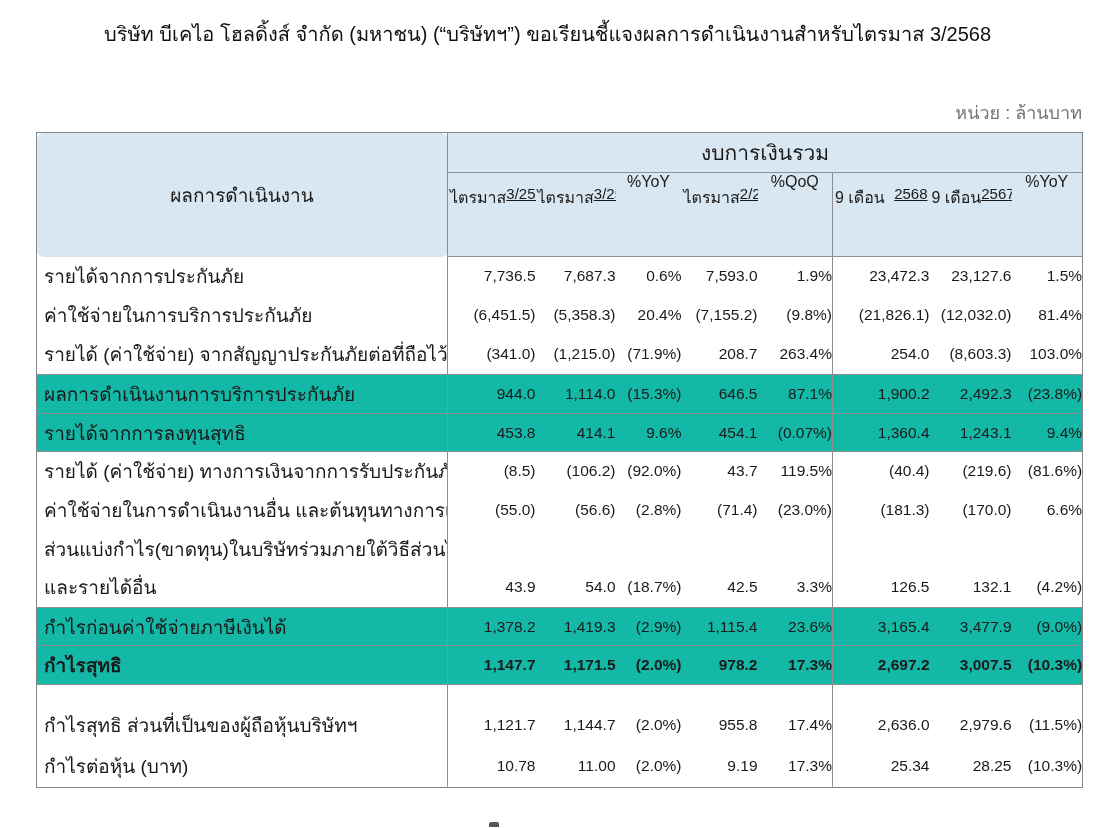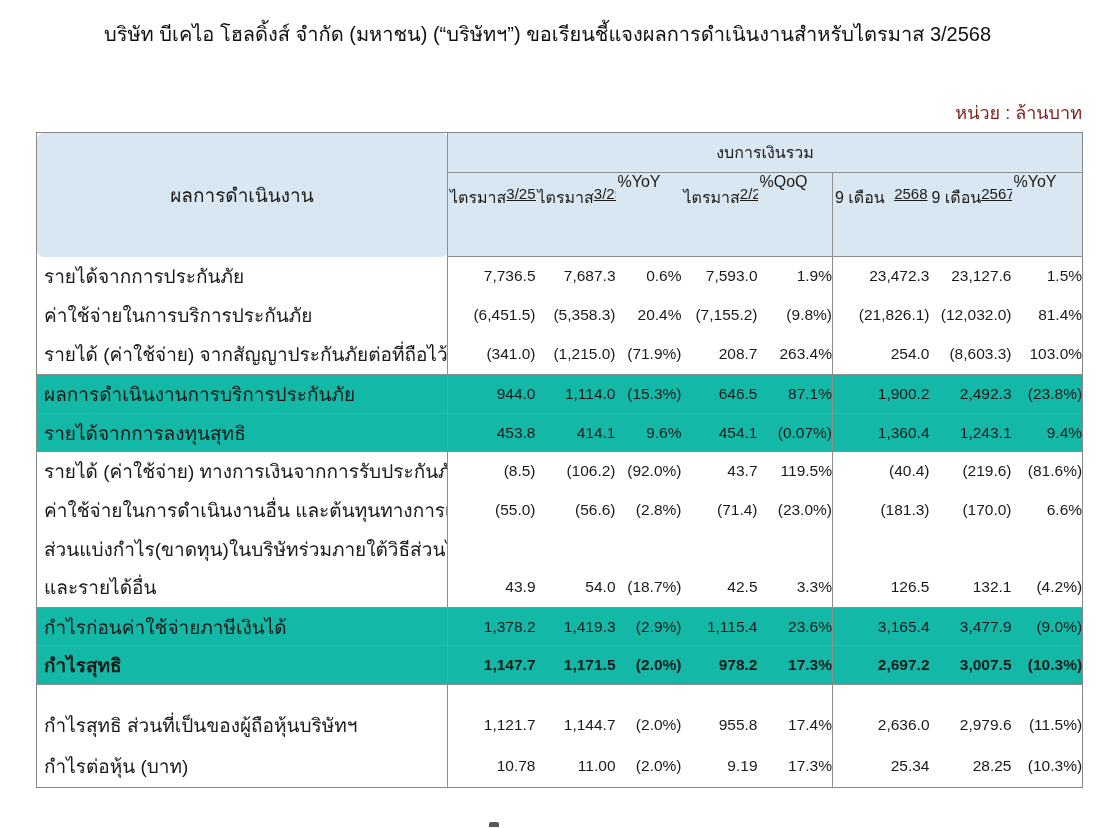--- a/index.html
+++ b/index.html
@@ -5,39 +5,39 @@
   * { margin:0; padding:0; box-sizing:border-box; }
   html,body { width:1116px; height:828px; background:#ffffff; overflow:hidden; }
   body { font-family:"Liberation Sans","DejaVu Sans",sans-serif; color:#1a1a1a; position:relative; }
 
   .doc { position:absolute; left:4px; top:0; width:1116px; height:828px; }
 
   .title-block { margin:16px 36px 0 30px; font-size:20px; line-height:36px; color:#111; }
   .title-block .line1 { text-indent:70px; display:block; }
   .title-block .line2 { display:block; }
 
-  .unit-label { position:absolute; right:38px; top:98px; font-size:18px; color:#7f1d1d; }
+  .unit-label { position:absolute; right:38px; top:98px; font-size:18px; color:#737373; }
 
   table.fin { position:absolute; left:32px; top:132px; width:1046px; border-collapse:collapse; table-layout:fixed; }
   table.fin { border:1.6px solid #868686; }
   .fin th, .fin td { padding:0; vertical-align:middle; font-weight:normal; overflow:hidden; white-space:nowrap; }
 
   
   col.c-lbl{width:411px;} col.c1{width:88px;} col.c2{width:80px;} col.c3{width:66px;}
   col.c4{width:76px;} col.c5{width:75px;} col.c6{width:97px;} col.c7{width:82px;} col.c8{width:71px;}
 
   .hdr { background:#d9e7f3; }
-  .group-hd { font-weight:bold; font-size:16px; height:40px;
+  .group-hd { font-weight:bold; font-size:21px; height:40px;
               border-bottom:1.4px solid #8e8e8e; }
   .corner-hd { text-align:center; font-weight:bold; font-size:19px;
                border-right:1.4px solid #8e8e8e;border-radius:7px; }
   .colhd { height:83px; font-weight:bold; font-size:15px; text-align:center; }
   .colhd .stack { display:flex; flex-direction:row; justify-content:space-between;
                   height:83px; padding:12px 2px 13px 2px; }
-  .colhd.pct .stack { justify-content:flex-start; padding:0 2px; }
+  .colhd.pct .stack { justify-content:center; padding:0 2px; }
   .colhd .l1 { font-size:16px; }
   .colhd .l2 { font-size:15px;text-decoration:underline; }
 
   tbody td { font-size:15.5px; text-align:right; padding-right:8px; }
   tbody td.lbl { text-align:left; padding-left:7px; padding-right:6px; font-size:19px;
                  border-right:1.4px solid #8e8e8e; }
   td.gsep, th.gsep { border-right:1.4px solid #8e8e8e; }
 
   tr.bt td { border-top:1.5px solid #8e8e8e; }
   tr.hdr-sep th { border-bottom:1.5px solid #8e8e8e; }

